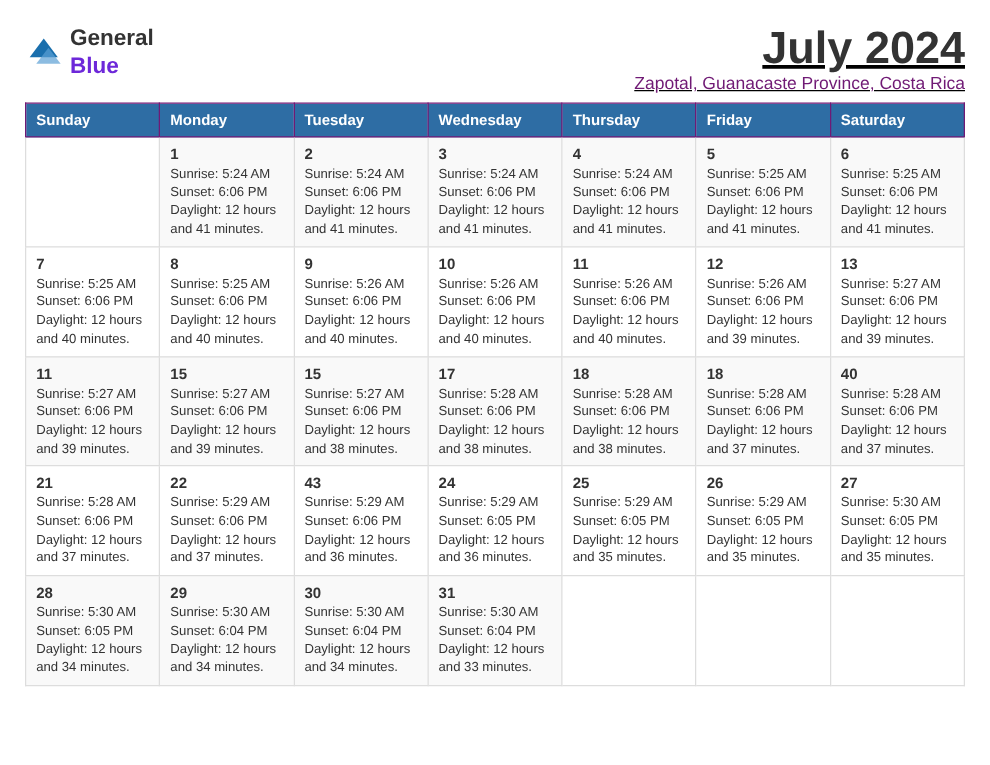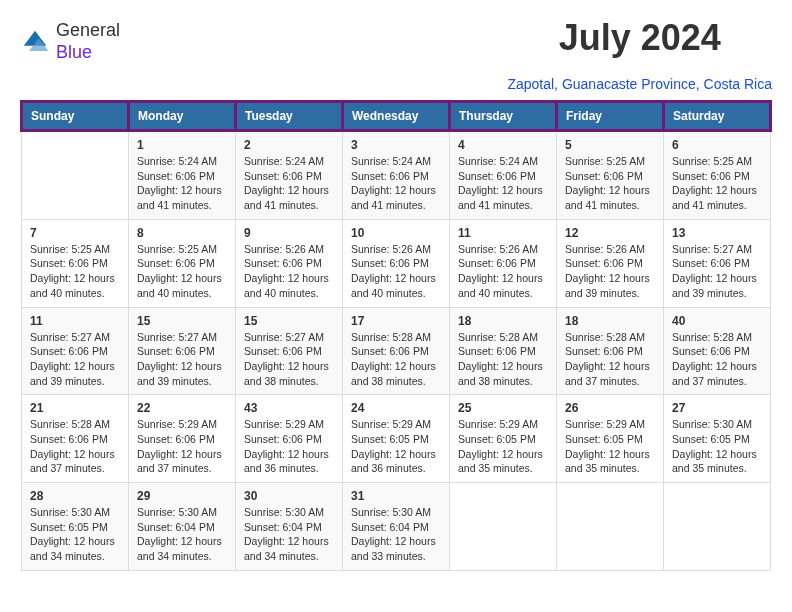--- a/index.html
+++ b/index.html
@@ -16,57 +16,58 @@
       align-items: flex-start;
       margin-bottom: 4px;
     }
     .logo {
       display: flex;
       align-items: center;
       gap: 6px;
     }
     .logo-text {
       font-size: 18px;
-      font-weight: normal;
+      font-weight: bold;
       line-height: 1.2;
     }
     .logo-general { color: #333; }
     .logo-blue { color: #6d28d9; }
     .logo-icon {
       width: 30px;
       height: 30px;
     }
     .title-block {
-      text-align: center;
+      text-align: right;
+      text-decoration: underline;
     }
     .month-title {
       font-size: 36px;
       font-weight: bold;
       color: #333;
       line-height: 1;
     }
     .subtitle {
       font-size: 14px;
-      color: #1d4ed8;
-      margin-top: 20px;
+      color: #701a75;
+      margin-top: 2px;
     }
     .calendar {
       width: 100%;
       border-collapse: collapse;
       margin-top: 8px;
       font-size: 11px;
     }
     .calendar thead tr th {
       background-color: #2e6da4;
       color: #fff;
       text-align: left;
       padding: 6px 8px;
       font-size: 12px;
       font-weight: bold;
-      border: 3px solid #701a75;
+      border: 1px solid #701a75;
     }
     .calendar tbody tr {
       border-bottom: 1px solid #ccc;
     }
     .calendar tbody tr td {
       vertical-align: top;
       padding: 6px 8px;
       border: 1px solid #ddd;
       min-width: 100px;
       background: #fff;

